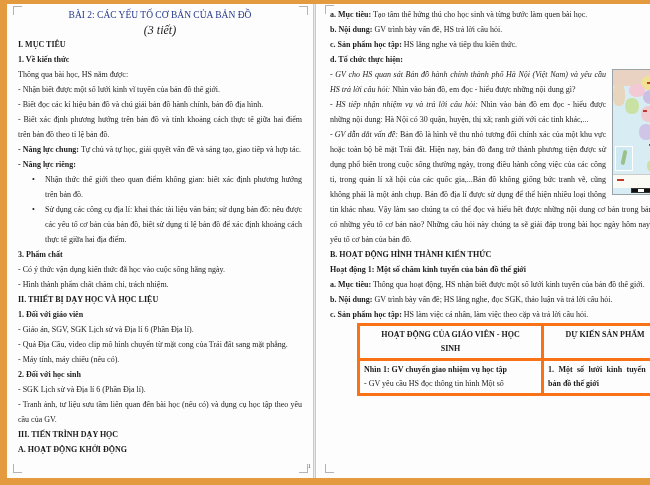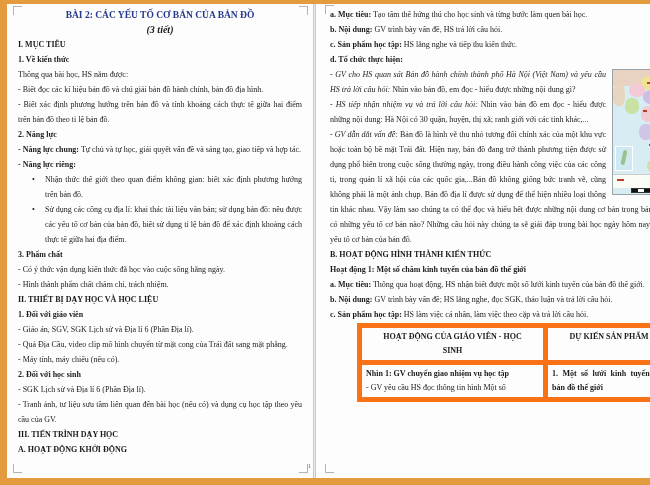--- a/index.html
+++ b/index.html
@@ -17,22 +17,22 @@
   .edge-top{left:0;top:0;width:650px;height:4px;}
   .edge-bottom{left:0;top:478px;width:650px;height:7px;}
   .edge-left{left:0;top:0;width:7px;height:485px;}
   .edge-right{left:648px;top:0;width:2px;height:485px;}
 
   .content{position:absolute;top:3px;}
   .content-left{left:11px;right:11px;}
   .content-right{left:14px;right:2px;}
   .body-text{font-size:8px;line-height:15px;text-align:justify;color:#1b1b1b;}
   p{margin:0;}
-  .doc-title{font-size:9.5px;font-weight:bold;color:#24388C;text-align:center;line-height:16px;}
-  .doc-sub{font-size:10px;font-weight:bold;font-style:italic;text-align:center;line-height:14px;}
+  .doc-title{font-size:9.5px;font-weight:normal;color:#24388C;text-align:center;line-height:16px;}
+  .doc-sub{font-size:12px;font-weight:normal;font-style:italic;text-align:center;line-height:14px;}
   .b{font-weight:bold;}
   .i{font-style:italic;}
   .bullet{padding-left:27px;position:relative;}
   .bullet::before{content:"\2022";position:absolute;left:14px;top:0;}
 
   .cm{position:absolute;width:8px;height:8px;border:0 solid #b3b3b3;}
   .cm-tl{border-top-width:1px;border-left-width:1px;}
   .cm-tr{border-top-width:1px;border-right-width:1px;}
   .cm-bl{border-bottom-width:1px;border-left-width:1px;}
   .cm-br{border-bottom-width:1px;border-right-width:1px;}
@@ -51,21 +51,21 @@
   .inset .vn{position:absolute;left:6px;top:3px;width:4px;height:15px;background:#9CC08B;border-radius:2px;transform:rotate(12deg);}
   .legend{position:absolute;left:0;bottom:6px;width:78px;height:13px;background:#FBFBF6;border-top:1px solid #ccc;}
   .legend .lg-red{position:absolute;left:4px;top:4px;width:7px;height:2px;background:#C0392B;}
   .legend .lg-g1{position:absolute;left:40px;top:3px;width:14px;height:1.5px;background:#999;}
   .legend .lg-g2{position:absolute;left:40px;top:7px;width:14px;height:1.5px;background:#bbb;}
   .legend .lg-warn{position:absolute;right:4px;top:3px;width:4px;height:4px;background:#C0392B;border-radius:1px;}
   .scalebar{position:absolute;left:18px;bottom:1px;width:38px;height:3px;border:1px solid #333;
     background:repeating-linear-gradient(90deg,#111 0 6px,#fff 6px 12px);}
 
   table.tbl{width:295px;margin:1px 0 0 27px;border-collapse:collapse;font-size:8px;table-layout:fixed;}
-  .tbl th,.tbl td{border:5px solid #f97316;vertical-align:top;padding:2px 4px;line-height:14px;color:#1b1b1b;}
+  .tbl th,.tbl td{border:3px solid #f97316;vertical-align:top;padding:2px 4px;line-height:14px;color:#1b1b1b;}
   .tbl th{font-weight:bold;text-align:center;}
   .tbl .c1{width:173px;}
   .tbl .c2{width:114px;}
   .tbl th span{display:inline-block;max-width:152px;}
   .tbl td{text-align:justify;}
 </style>
 </head>
 <body>
 
 <div class="edge edge-top"></div>
@@ -78,23 +78,23 @@
   <div class="cm cm-tr" style="right:5px;top:2px;"></div>
   <div class="cm cm-bl" style="left:6px;bottom:5px;"></div>
   <div class="cm cm-br" style="right:5px;bottom:5px;"></div>
 
   <div class="content content-left body-text">
     <p class="doc-title">BÀI 2: CÁC YẾU TỐ CƠ BẢN CỦA BẢN ĐỒ</p>
     <p class="doc-sub">(3 tiết)</p>
     <p class="b">I. MỤC TIÊU</p>
     <p class="b">1. Về kiến thức</p>
     <p>Thông qua bài học, HS nắm được:</p>
+    <p>- Nhận biết được một số lưới kinh vĩ tuyến của bản đồ thế giới.</p>
     <p>- Biết đọc các kí hiệu bản đồ và chú giải bản đồ hành chính, bản đồ địa hình.</p>
     <p>- Biết xác định phương hướng trên bản đồ và tính khoảng cách thực tế giữa hai điểm trên bản đồ theo tỉ lệ bản đồ.</p>
-    <p class="b">2. Năng lực</p>
     <p><span class="b">- Năng lực chung:</span><span> Tự chủ và tự học, giải quyết vấn đề và sáng tạo, giao tiếp và hợp tác.</span></p>
     <p class="b">- Năng lực riêng:</p>
     <p class="bullet">Nhận thức thế giới theo quan điểm không gian: biết xác định phương hướng trên bản đồ.</p>
     <p class="bullet">Sử dụng các công cụ địa lí: khai thác tài liệu văn bản; sử dụng bản đồ: nêu được các yếu tố cơ bản của bản đồ, biết sử dụng tỉ lệ bản đồ để xác định khoảng cách thực tế giữa hai địa điểm.</p>
     <p class="b">3. Phẩm chất</p>
     <p>- Có ý thức vận dụng kiến thức đã học vào cuộc sống hằng ngày.</p>
     <p>- Hình thành phẩm chất chăm chỉ, trách nhiệm.</p>
     <p class="b">II. THIẾT BỊ DẠY HỌC VÀ HỌC LIỆU</p>
     <p class="b">1. Đối với giáo viên</p>
     <p>- Giáo án, SGV, SGK Lịch sử và Địa lí 6 (Phần Địa lí).</p>

